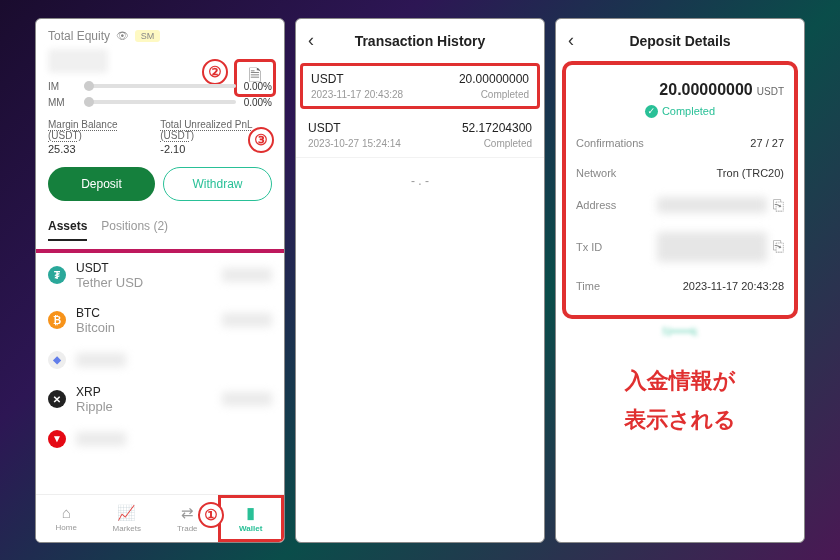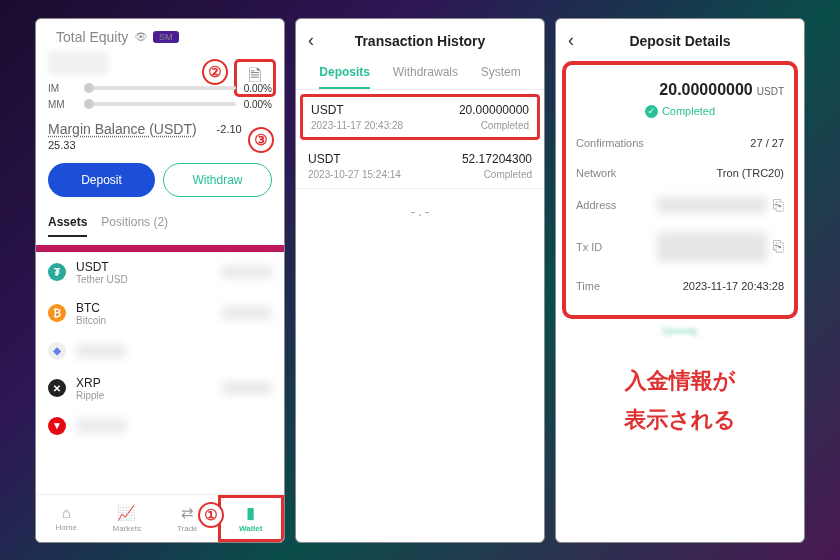--- a/index.html
+++ b/index.html
@@ -1,45 +1,45 @@
 <!DOCTYPE html>
 <html><head>
 <meta charset="utf-8">
 <style>
 * { margin: 0; padding: 0; box-sizing: border-box; font-family: -apple-system, Arial, sans-serif; }
 body { width: 840px; height: 560px; background: linear-gradient(135deg, #1a0c2e 0%, #2d1654 30%, #0a4d4a 60%, #4a1854 100%); display: flex; align-items: center; justify-content: center; gap: 10px; padding: 18px; }
 .phone { background: #fff; border-radius: 6px; width: 250px; height: 525px; display: flex; flex-direction: column; overflow: hidden; position: relative; border: 1px solid #888; }
 
 
 .s1-header { padding: 10px 12px 4px; display: flex; align-items: center; gap: 6px; }
-.s1-equity-label { font-size: 14px; color: #888; margin-left: 8px; }
+.s1-equity-label { font-size: 12px; color: #888; }
 .s1-eye { font-size: 10px; color: #888; }
-.s1-sm { background: #4c1d95; color: #888; font-size: 9px; padding: 1px 6px; border-radius: 3px; }
+.s1-sm { background: #fef9c3; color: #888; font-size: 9px; padding: 1px 6px; border-radius: 3px; }
 .s1-doc-box { position: absolute; top: 40px; right: 8px; width: 42px; height: 38px; border: 3px solid #e03030; border-radius: 5px; display:flex; align-items:center; justify-content:center; }
 .s1-doc-icon { font-size: 16px; color: #666; }
 .s1-blur-amt { width: 60px; height: 24px; background: #f0f0f0; border-radius: 4px; margin: 2px 12px 6px; filter: blur(3px); }
 .s1-pnl-row { padding: 2px 12px 3px; display:flex; align-items:center; font-size:10px; }
 .s1-pnl-label { width: 28px; color: #666; }
 .s1-slider { flex:1; height:4px; background: #e0e0e0; border-radius:2px; position:relative; margin: 0 8px; }
 .s1-slider::after { content:''; position:absolute; left:0; top:-3px; width:10px; height:10px; background:#ccc; border-radius:50%; }
 .s1-pct { color:#333; font-size:10px; }
 .s1-metrics { display:flex; padding: 8px 12px 8px; gap: 20px; }
-.s1-metric-label { font-size: 14px; color:#666; text-decoration: underline dotted; text-underline-offset: 2px; }
+.s1-metric-label { font-size: 10px; color:#666; text-decoration: underline dotted; text-underline-offset: 2px; }
 .s1-metric-val { font-size: 11px; color:#333; margin-top:2px; }
 .s1-btns { display:flex; gap:8px; padding: 4px 12px 12px; }
-.s1-btn-dep { flex:1; background:#1d4ed8; color:#fff; border:none; border-radius:20px; padding:9px 0; font-size:12px; }
+.s1-btn-dep { flex:1; background:#15803d; color:#fff; border:none; border-radius:20px; padding:9px 0; font-size:12px; }
 .s1-btn-wd { flex:1; background:#fff; color:#29c097; border:1px solid #29c097; border-radius:20px; padding:9px 0; font-size:12px; }
-.s1-tabs { display:flex; gap:14px; padding: 6px 12px 8px; border-bottom:7px solid #be185d; font-size:12px; }
+.s1-tabs { display:flex; gap:14px; padding: 6px 12px 8px; border-bottom:4px solid #be185d; font-size:12px; }
 .s1-tab-active { color:#222; font-weight:600; border-bottom:2px solid #222; padding-bottom:6px; }
 .s1-tab { color:#999; }
 .s1-asset { display:flex; align-items:center; padding: 8px 12px; gap:10px; }
 .s1-asset-icon { width:18px; height:18px; border-radius:50%; display:flex; align-items:center; justify-content:center; font-size:10px; font-weight:600; }
 .s1-asset-info { flex:1; }
 .s1-asset-sym { font-size:12px; color:#222; font-weight:500; }
-.s1-asset-name { font-size:10px; color:#999; }
+.s1-asset-name { font-size:13px; color:#999; }
 .s1-asset-blur { width:50px; height:14px; background:#eaeaea; border-radius:3px; filter: blur(4px); }
 .s1-nav { position:absolute; bottom:0; left:0; right:0; display:flex; border-top:1px solid #eee; background:#fff; height:48px; }
 .s1-nav-item { flex:1; display:flex; flex-direction:column; align-items:center; justify-content:center; gap:2px; font-size:8px; color:#999; }
 .s1-nav-icon { font-size:15px; }
 .s1-nav-wallet { border: 3px solid #e03030; color:#29c097; font-weight:600; }
 
 
 .marker { width:26px; height:26px; border:2.5px solid #e03030; border-radius:50%; display:flex; align-items:center; justify-content:center; color:#e03030; font-weight:700; font-size:15px; background:#fff; position: absolute; }
 .m1 { bottom: 14px; right: 60px; }
 .m2 { top: 40px; right: 56px; }
@@ -105,20 +105,21 @@
     <span class="s1-pct">0.00%</span>
   </div>
   <div class="marker m3">③</div>
 
   <div class="s1-metrics">
     <div>
       <div class="s1-metric-label">Margin Balance (USDT)</div>
       <div class="s1-metric-val">25.33</div>
     </div>
     <div>
+      <div class="s1-metric-label">Total Unrealized PnL (USDT)</div>
       <div class="s1-metric-val">-2.10</div>
     </div>
   </div>
 
   <div class="s1-btns">
     <button class="s1-btn-dep">Deposit</button>
     <button class="s1-btn-wd">Withdraw</button>
   </div>
 
   <div class="s1-tabs">
@@ -180,25 +181,20 @@
       </div>
   </div>
   <div class="marker m1">①</div>
 </div>
 
 <div class="phone">
   <div class="s2-header">
     <span class="s2-back">‹</span>
     <span class="s2-title">Transaction History</span>
   </div>
-  <div class="s2-tabs">
-    <span class="s2-tab s2-tab-active">Deposits</span>
-    <span class="s2-tab">Withdrawals</span>
-    <span class="s2-tab">System</span>
-  </div>
 
   <div class="s2-row-hl">
     <div class="s2-row-top">
         <span class="s2-sym">USDT</span>
         <span class="s2-amt">20.00000000</span>
       </div>
     <div class="s2-row-bot">
         <span>2023-11-17 20:43:28</span>
         <span>Completed</span>
       </div>

